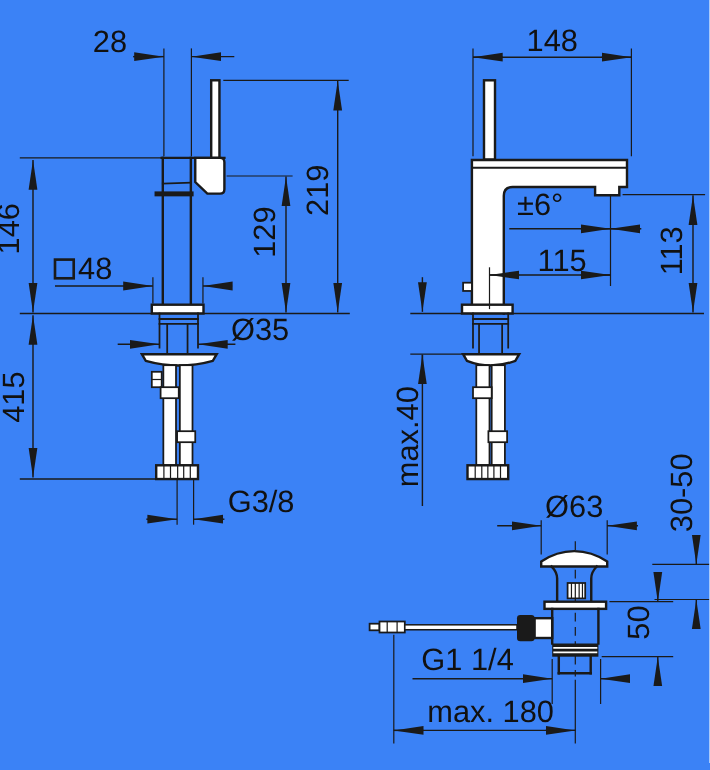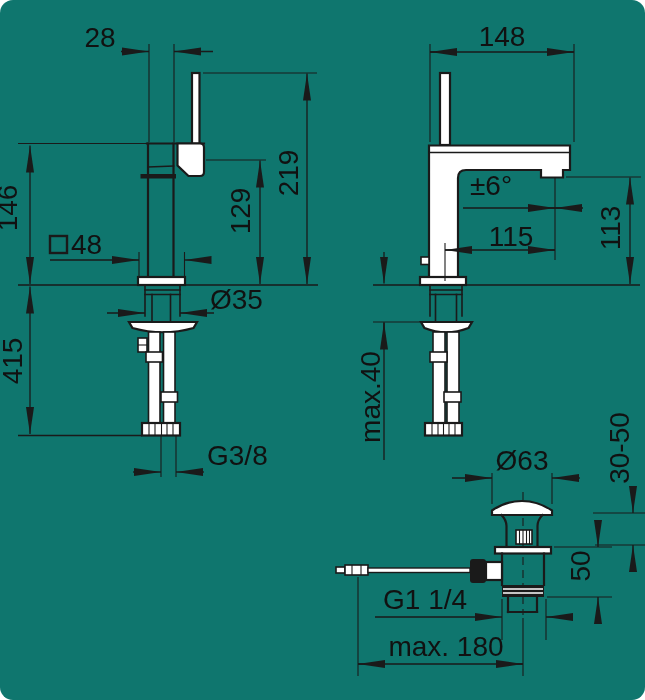--- a/index.html
+++ b/index.html
@@ -1,16 +1,16 @@
 <!DOCTYPE html>
 <html><head>
 <meta charset="utf-8">
 <style>
   html,body{margin:0;padding:0;background:#fff;}
-  .canvas{position:relative;width:645px;height:700px;background:#0f766e;overflow:hidden;border-radius:13px;}
+  .canvas{position:relative;width:645px;height:700px;background:#3b82f6;overflow:hidden;}
   svg{display:block;}
   .o2{stroke:#1a1a1a;stroke-width:2.2;fill:none;stroke-linecap:square;}
   .o2w{stroke:#1a1a1a;stroke-width:2.2;fill:#fff;stroke-linecap:square;}
   .o15{stroke:#1a1a1a;stroke-width:1.6;fill:none;stroke-linecap:square;}
   .o15w{stroke:#1a1a1a;stroke-width:1.6;fill:#fff;}
   .dim{stroke:#1a1a1a;stroke-width:1.3;fill:none;}
   .ext{stroke:#1a1a1a;stroke-width:1.1;fill:none;}
   .dash{stroke:#1a1a1a;stroke-width:1.1;fill:none;stroke-dasharray:8 5;}
   .dark{fill:#1a1a1a;stroke:none;}
   .wline{stroke:#fff;stroke-width:1.5;fill:none;}

